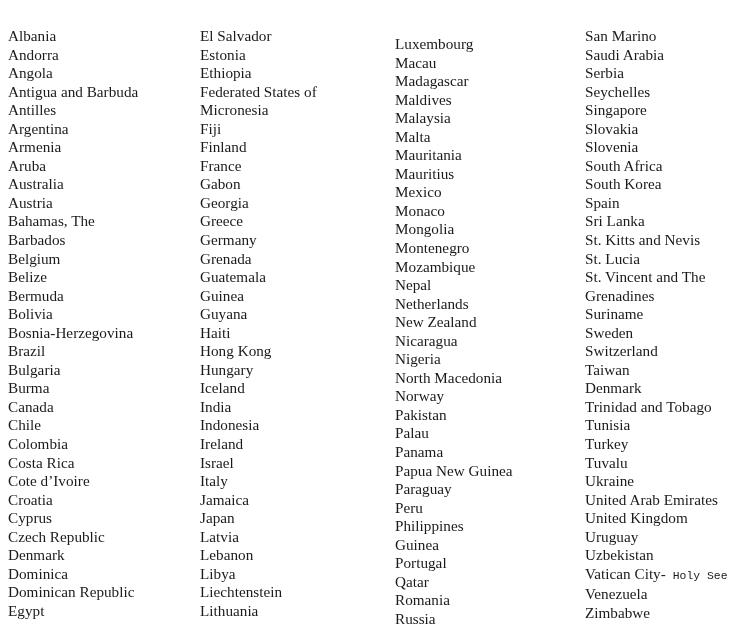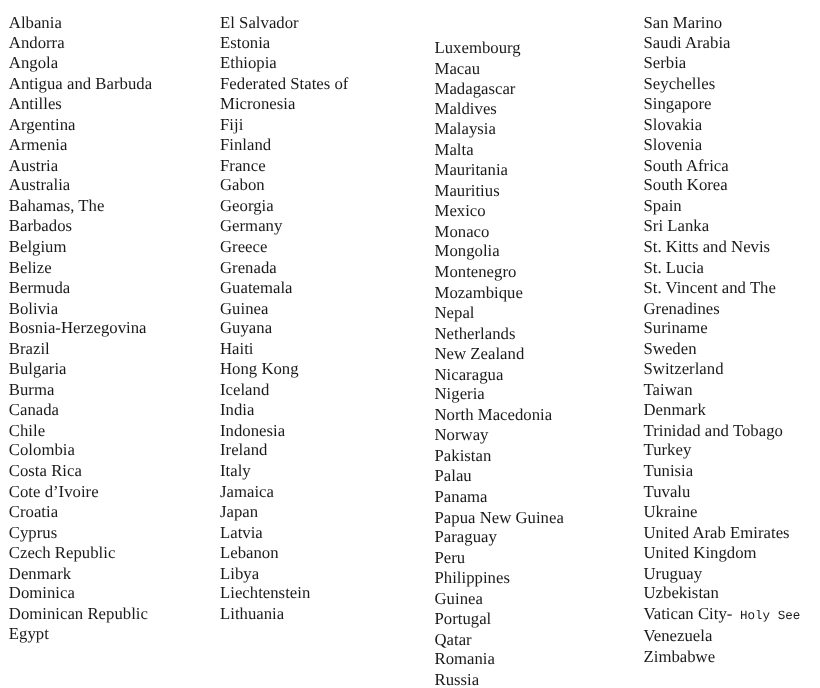--- a/index.html
+++ b/index.html
@@ -33,21 +33,21 @@
 
   .country-column .col-inner {
     display: block;
   }
   .country-item {
     display: block;
     white-space: nowrap;
     letter-spacing: 0.02px;
   }
   
-  .country-column .col-inner { padding-top: 12px; }
+  .country-column .col-inner { padding-top: 27px; }
   
   .country-column.col-3 .col-inner { padding-top: 35px; }
 
   .country-item .annot {
     font-size: 11.4px;
     font-family: Liberation Mono, monospace;
   }
 </style>
 </head>
 <body>
@@ -56,22 +56,23 @@
 
   <div class="country-column col-1">
     <div class="col-inner">
         <span class="country-item"><span>Albania</span></span>
         <span class="country-item"><span>Andorra</span></span>
         <span class="country-item"><span>Angola</span></span>
         <span class="country-item"><span>Antigua and Barbuda</span></span>
         <span class="country-item"><span>Antilles</span></span>
         <span class="country-item"><span>Argentina</span></span>
         <span class="country-item"><span>Armenia</span></span>
+        <span class="country-item"><span>Aruba</span></span>
+        <span class="country-item"><span>Australia</span></span>
         <span class="country-item"><span>Austria</span></span>
-        <span class="country-item"><span>Australia</span></span>
         <span class="country-item"><span>Bahamas, The</span></span>
         <span class="country-item"><span>Barbados</span></span>
         <span class="country-item"><span>Belgium</span></span>
         <span class="country-item"><span>Belize</span></span>
         <span class="country-item"><span>Bermuda</span></span>
         <span class="country-item"><span>Bolivia</span></span>
         <span class="country-item"><span>Bosnia-Herzegovina</span></span>
         <span class="country-item"><span>Brazil</span></span>
         <span class="country-item"><span>Bulgaria</span></span>
         <span class="country-item"><span>Burma</span></span>
@@ -95,32 +96,34 @@
         <span class="country-item"><span>El Salvador</span></span>
         <span class="country-item"><span>Estonia</span></span>
         <span class="country-item"><span>Ethiopia</span></span>
         <span class="country-item"><span>Federated States of</span></span>
         <span class="country-item"><span>Micronesia</span></span>
         <span class="country-item"><span>Fiji</span></span>
         <span class="country-item"><span>Finland</span></span>
         <span class="country-item"><span>France</span></span>
         <span class="country-item"><span>Gabon</span></span>
         <span class="country-item"><span>Georgia</span></span>
+        <span class="country-item"><span>Greece</span></span>
         <span class="country-item"><span>Germany</span></span>
-        <span class="country-item"><span>Greece</span></span>
         <span class="country-item"><span>Grenada</span></span>
         <span class="country-item"><span>Guatemala</span></span>
         <span class="country-item"><span>Guinea</span></span>
         <span class="country-item"><span>Guyana</span></span>
         <span class="country-item"><span>Haiti</span></span>
         <span class="country-item"><span>Hong Kong</span></span>
+        <span class="country-item"><span>Hungary</span></span>
         <span class="country-item"><span>Iceland</span></span>
         <span class="country-item"><span>India</span></span>
         <span class="country-item"><span>Indonesia</span></span>
         <span class="country-item"><span>Ireland</span></span>
+        <span class="country-item"><span>Israel</span></span>
         <span class="country-item"><span>Italy</span></span>
         <span class="country-item"><span>Jamaica</span></span>
         <span class="country-item"><span>Japan</span></span>
         <span class="country-item"><span>Latvia</span></span>
         <span class="country-item"><span>Lebanon</span></span>
         <span class="country-item"><span>Libya</span></span>
         <span class="country-item"><span>Liechtenstein</span></span>
         <span class="country-item"><span>Lithuania</span></span>
       </div>
   </div>
@@ -178,22 +181,22 @@
         <span class="country-item"><span>St. Kitts and Nevis</span></span>
         <span class="country-item"><span>St. Lucia</span></span>
         <span class="country-item"><span>St. Vincent and The</span></span>
         <span class="country-item"><span>Grenadines</span></span>
         <span class="country-item"><span>Suriname</span></span>
         <span class="country-item"><span>Sweden</span></span>
         <span class="country-item"><span>Switzerland</span></span>
         <span class="country-item"><span>Taiwan</span></span>
         <span class="country-item"><span>Denmark</span></span>
         <span class="country-item"><span>Trinidad and Tobago</span></span>
+        <span class="country-item"><span>Tunisia</span></span>
         <span class="country-item"><span>Turkey</span></span>
-        <span class="country-item"><span>Tunisia</span></span>
         <span class="country-item"><span>Tuvalu</span></span>
         <span class="country-item"><span>Ukraine</span></span>
         <span class="country-item"><span>United Arab Emirates</span></span>
         <span class="country-item"><span>United Kingdom</span></span>
         <span class="country-item"><span>Uruguay</span></span>
         <span class="country-item"><span>Uzbekistan</span></span>
         <span class="country-item"><span>Vatican City-</span><span class="annot"> Holy See</span></span>
         <span class="country-item"><span>Venezuela</span></span>
         <span class="country-item"><span>Zimbabwe</span></span>
       </div>

